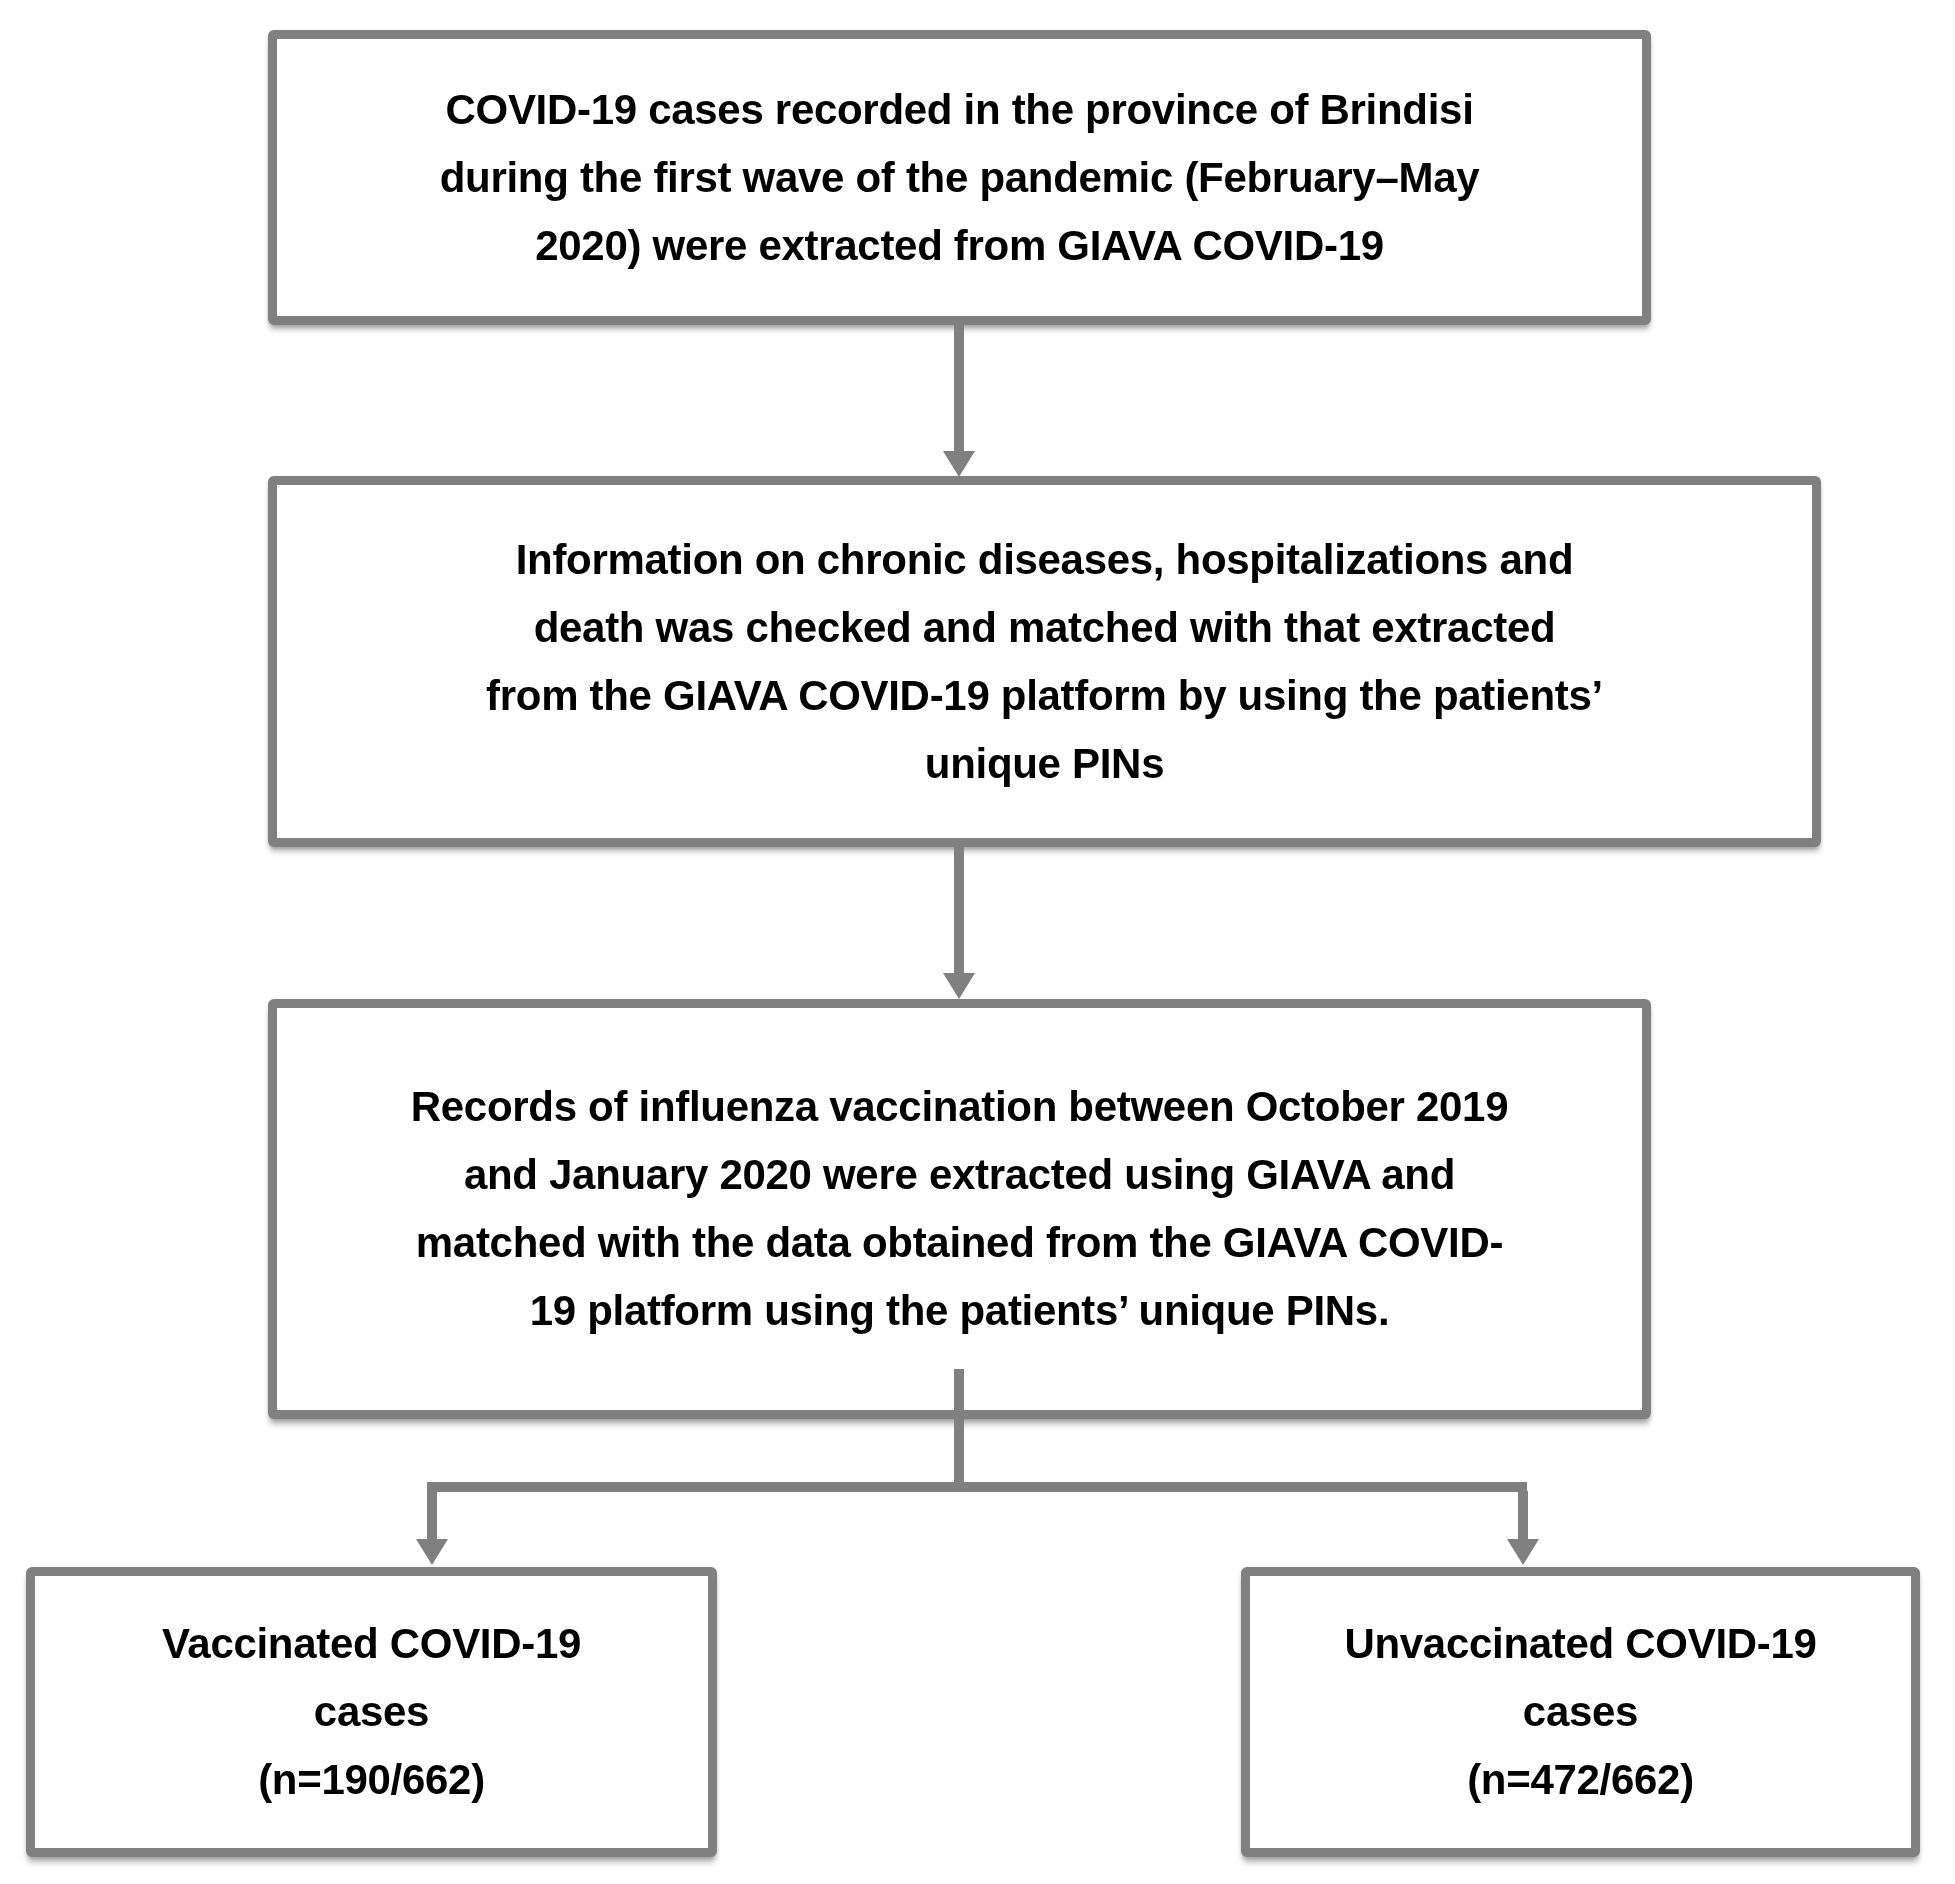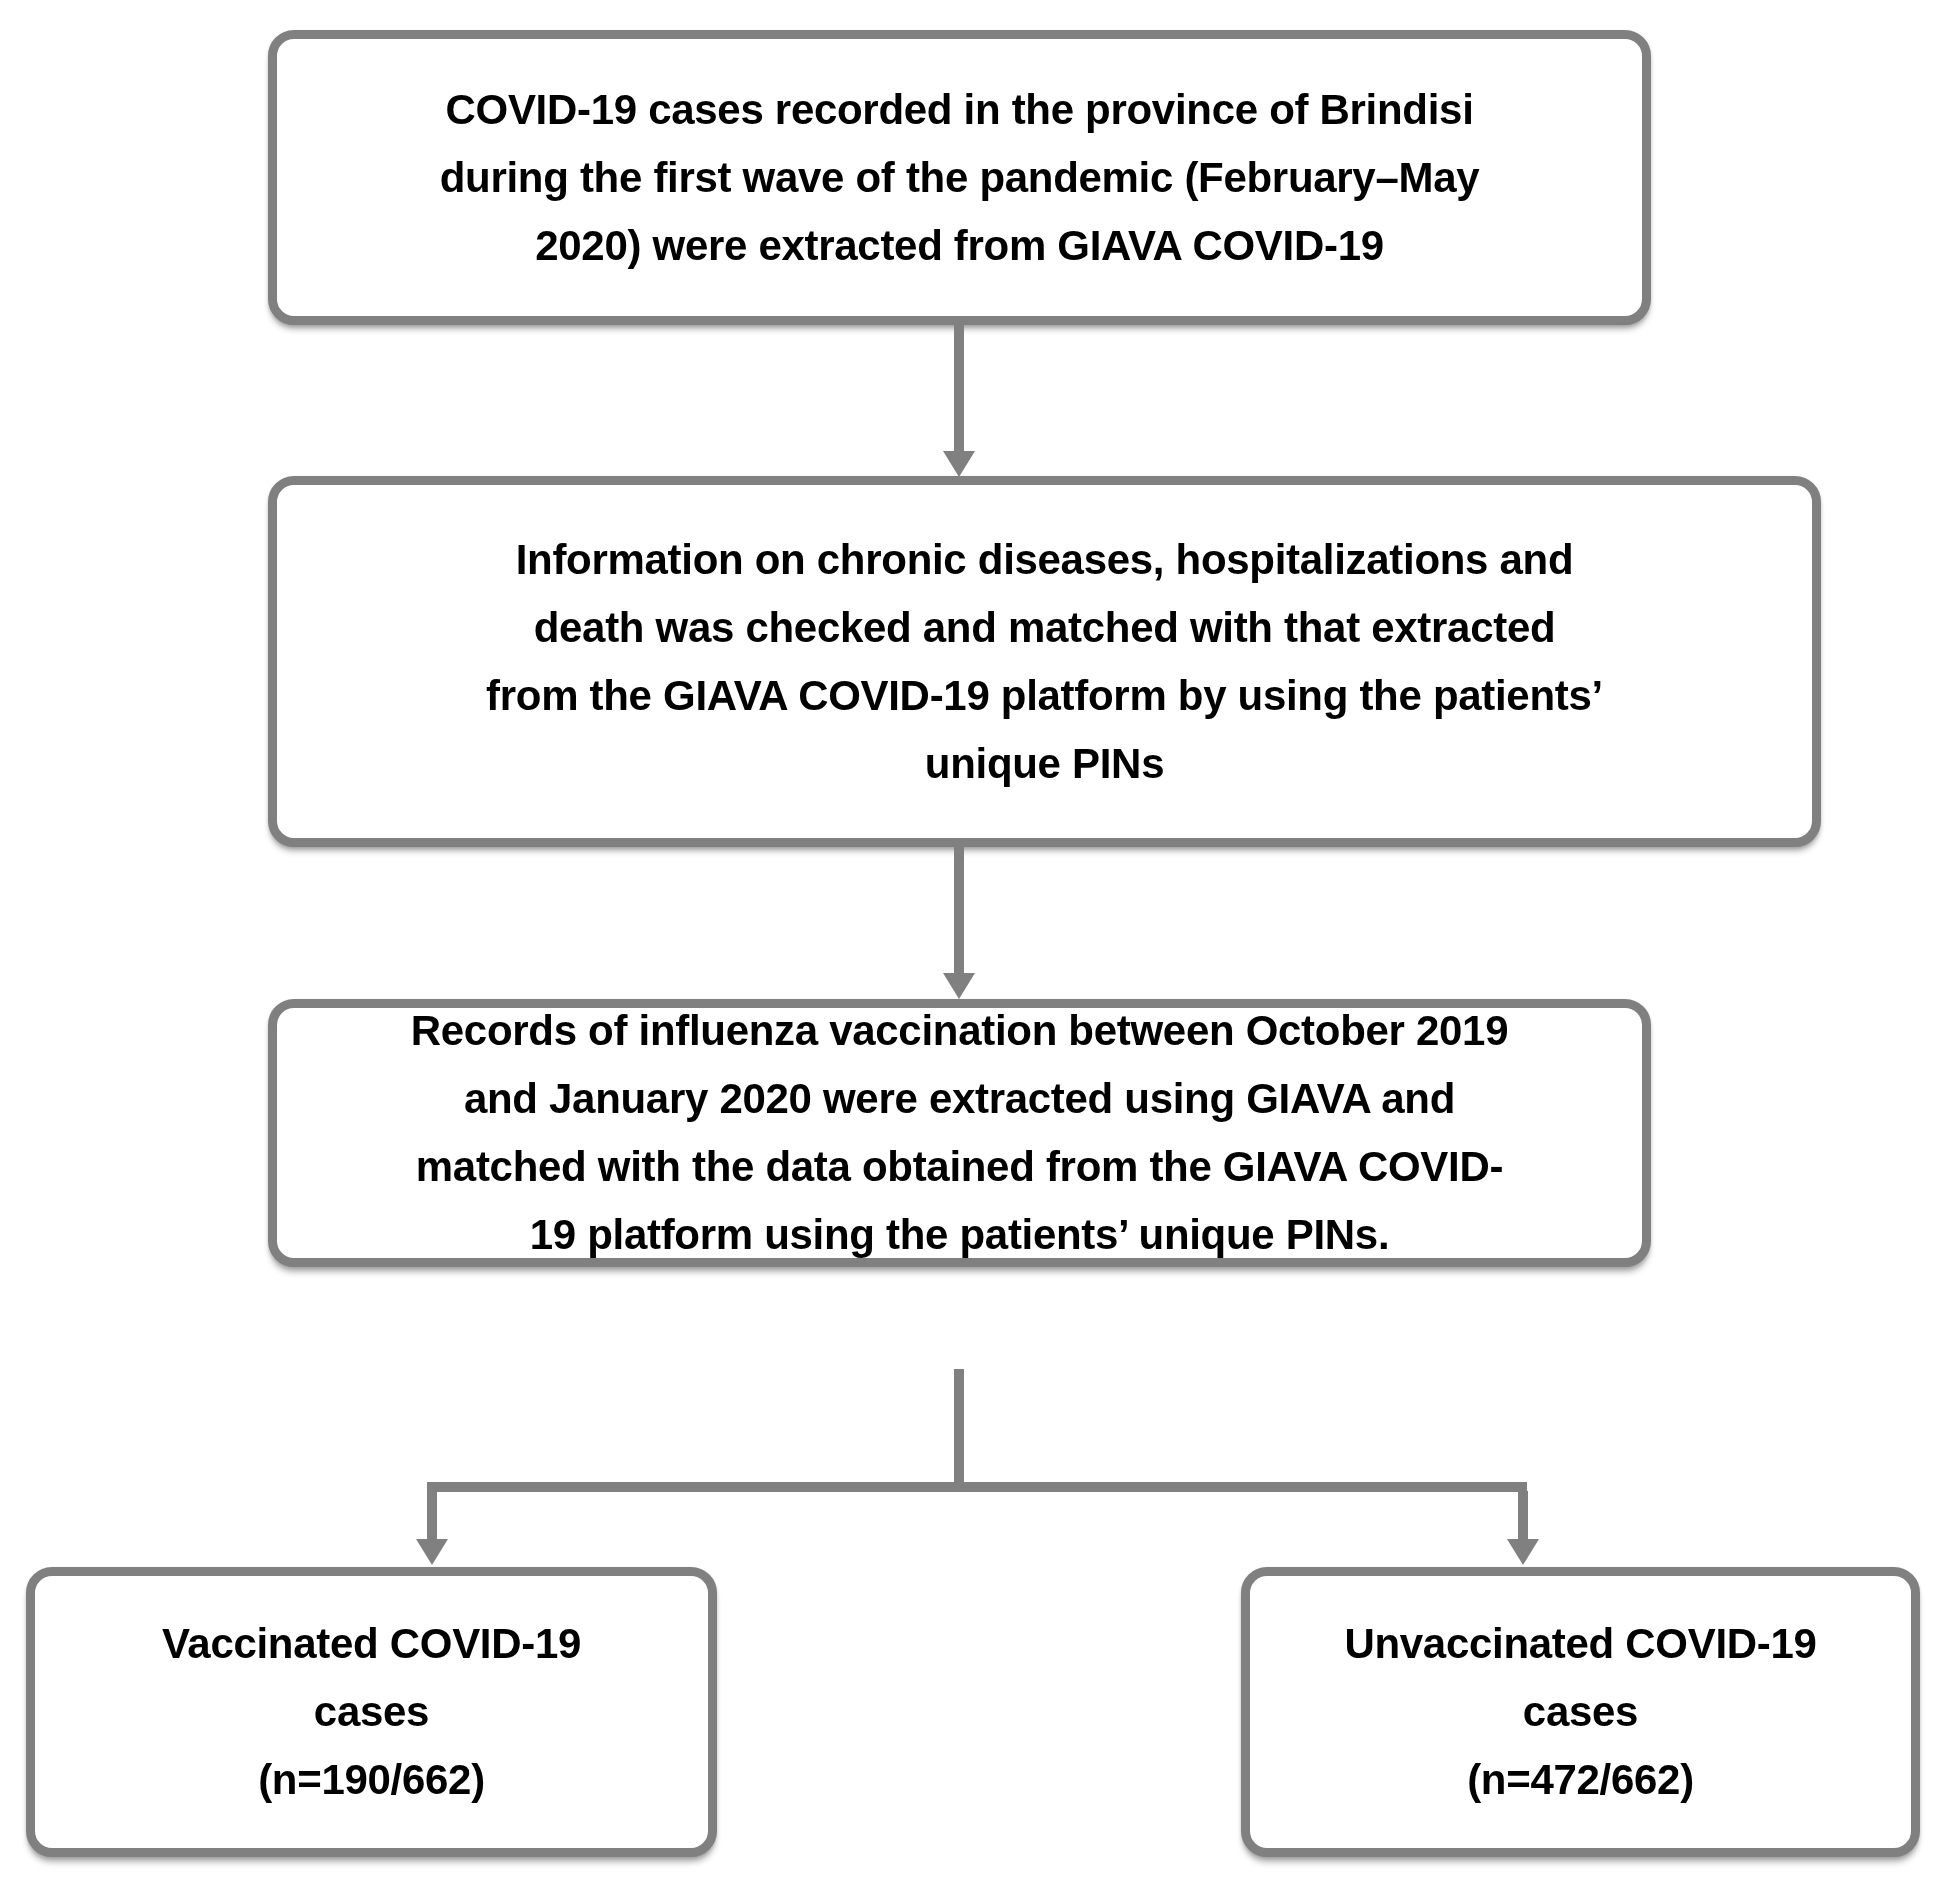--- a/index.html
+++ b/index.html
@@ -12,39 +12,39 @@
     width: 1955px;
     height: 1885px;
     background: #ffffff;
     font-family: "Liberation Sans", "DejaVu Sans", sans-serif;
     overflow: hidden;
   }
   .flowbox {
     position: absolute;
     box-sizing: border-box;
     border: 9.7px solid #808080;
-    border-radius: 26px;
+    border-radius: 6px;
     background: #ffffff;
     display: flex;
     align-items: center;
     justify-content: center;
     box-shadow: 0 6.9px 6.9px -2.9px rgba(0,0,0,0.30), 0 1.1px 3.4px rgba(0,0,0,0.12);
   }
   .flowbox .boxtext {
     white-space: pre;
     text-align: center;
     color: #000000;
     font-size: 42px;
     line-height: 68px;
     font-weight: 700;
     letter-spacing: -0.3px;
   }
   .box1 { left: 268px;  top: 30px;   width: 1383px; height: 295px; }
   .box2 { left: 268px;  top: 476px;  width: 1553px; height: 371px; }
-  .box3 { left: 268px;  top: 999px; width: 1383px; height: 268px; align-items: center; }
+  .box3 { left: 268px;  top: 999px; width: 1383px; height: 420px; align-items: center; }
   .boxL { left: 26px;   top: 1567px; width: 691px; height: 290px; }
   .boxR { left: 1241px; top: 1567px; width: 679px; height: 290px; }
 
   .conn {
     position: absolute;
     background: #808080;
   }
   .arrowhead {
     position: absolute;
     width: 0;

